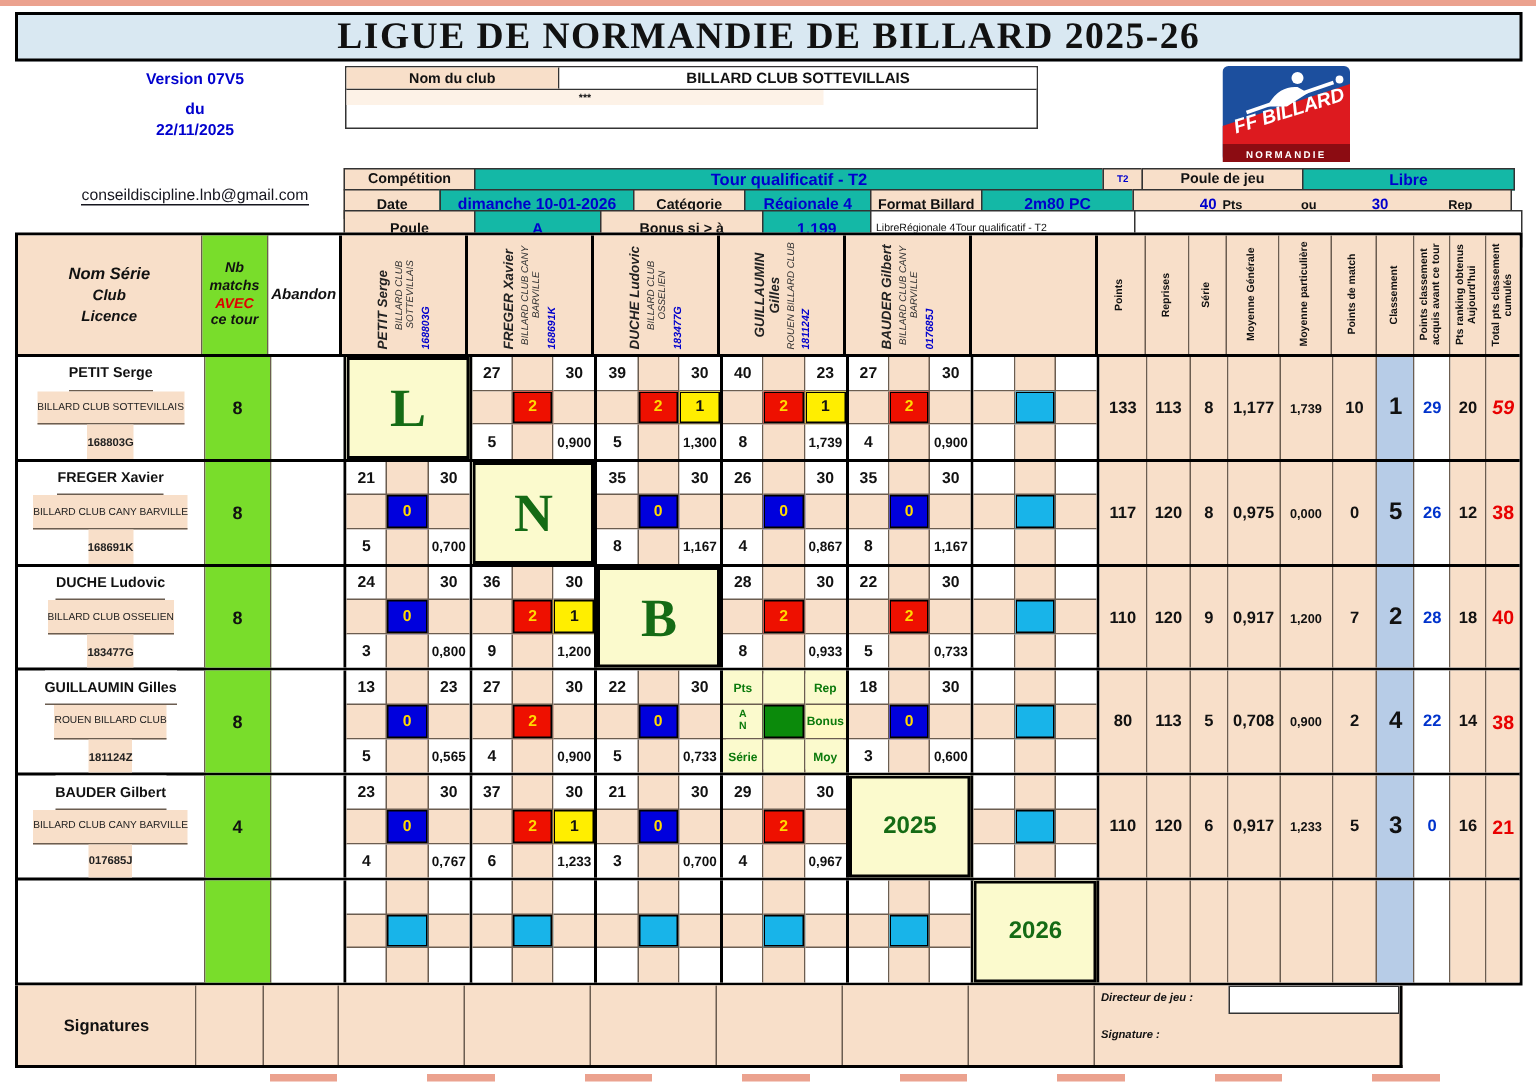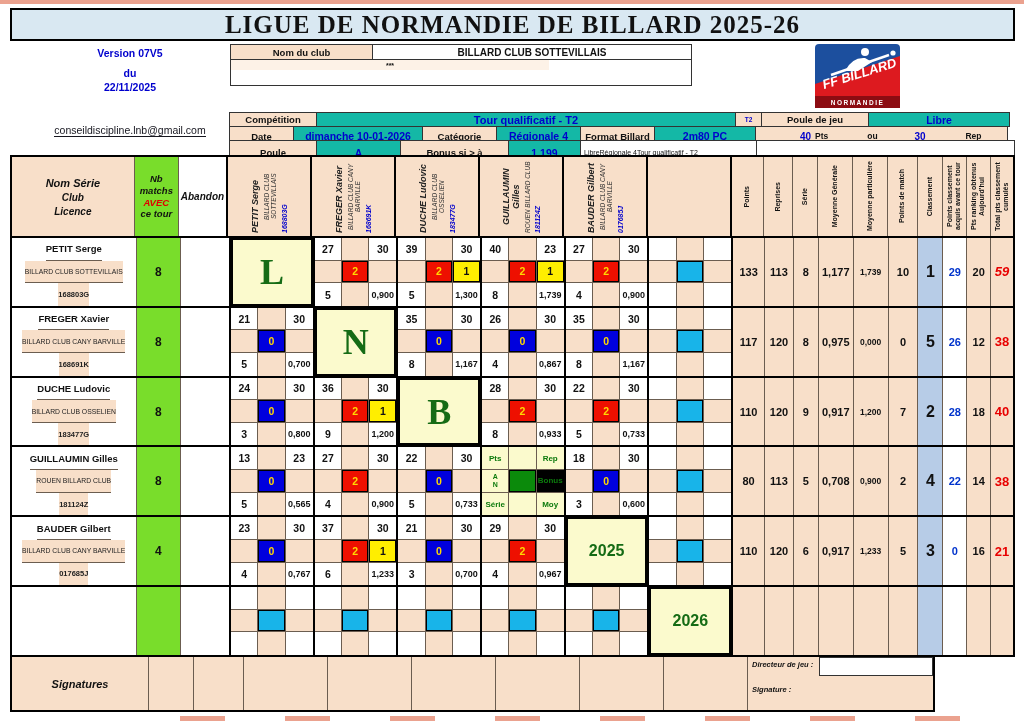--- a/index.html
+++ b/index.html
@@ -88,33 +88,33 @@
   .bc.f{background:var(--peach)}
   .box{font-weight:700;font-size:10.5px}
   .box.red{background:#ee1000;color:#ffd900;box-shadow:inset 0 0 0 1px #000}
   .box.blue{background:#0000dd;color:#ffd900;box-shadow:inset 0 0 0 1px #000}
   .box.yellow{background:#ffee00;color:#111;box-shadow:inset 0 0 0 1px #000}
   .box.cyan{background:var(--cyan);box-shadow:inset 0 0 0 1px #000}
   .blk.legend{box-shadow:inset 0 0 0 2px #000}
   .lg{background:var(--cream);color:#0c7a0c;font-weight:700;font-size:8px}
   .lgc{background:var(--cream)}
   .lg.gbox{background:#0b8a0b;box-shadow:inset 0 0 0 1px #000}
-  .lg.ybox{background:#000000}
+  .lg.ybox{background:#fef9c3}
   .lg.an{flex-direction:column;font-size:7px;line-height:1.1}
   .stat{background:var(--peach);font-weight:700;font-size:11px;box-sizing:border-box}
   .si-4{font-size:8.5px}
   .si-6{background:var(--lblue);font-size:16px}
   .si-7{background:#fff;color:#0033cc}
   .si-9{color:#e80000;font-size:13px}
   
   #sig{left:10px;top:657px;width:925px;height:55px;border:2px solid #000;border-top:none;
        box-sizing:border-box;display:flex;background:var(--peach)}
   #sig .scell{box-sizing:border-box;border-right:1px solid var(--line)}
-  #sig-label{width:137px;display:flex;align-items:center;justify-content:center;
-             font-style:italic;font-weight:700;font-size:11px}
+  #sig-label{width:119px;display:flex;align-items:center;justify-content:center;
+             font-weight:700;font-size:11px}
   .sig-blank{background:var(--peach)}
   #directeur-cell{flex:1;position:relative;border-right:none !important}
   #directeur-lbl,#signature-lbl{position:absolute;left:4px;font-style:italic;font-weight:700;font-size:7.5px}
   #directeur-lbl{top:3px}
   #signature-lbl{top:28px}
   #directeur-box{position:absolute;right:0;top:0;width:114px;height:19px;background:#fff;
                  border:1px solid #333;box-sizing:border-box}
 </style>
 </head>
 <body>

